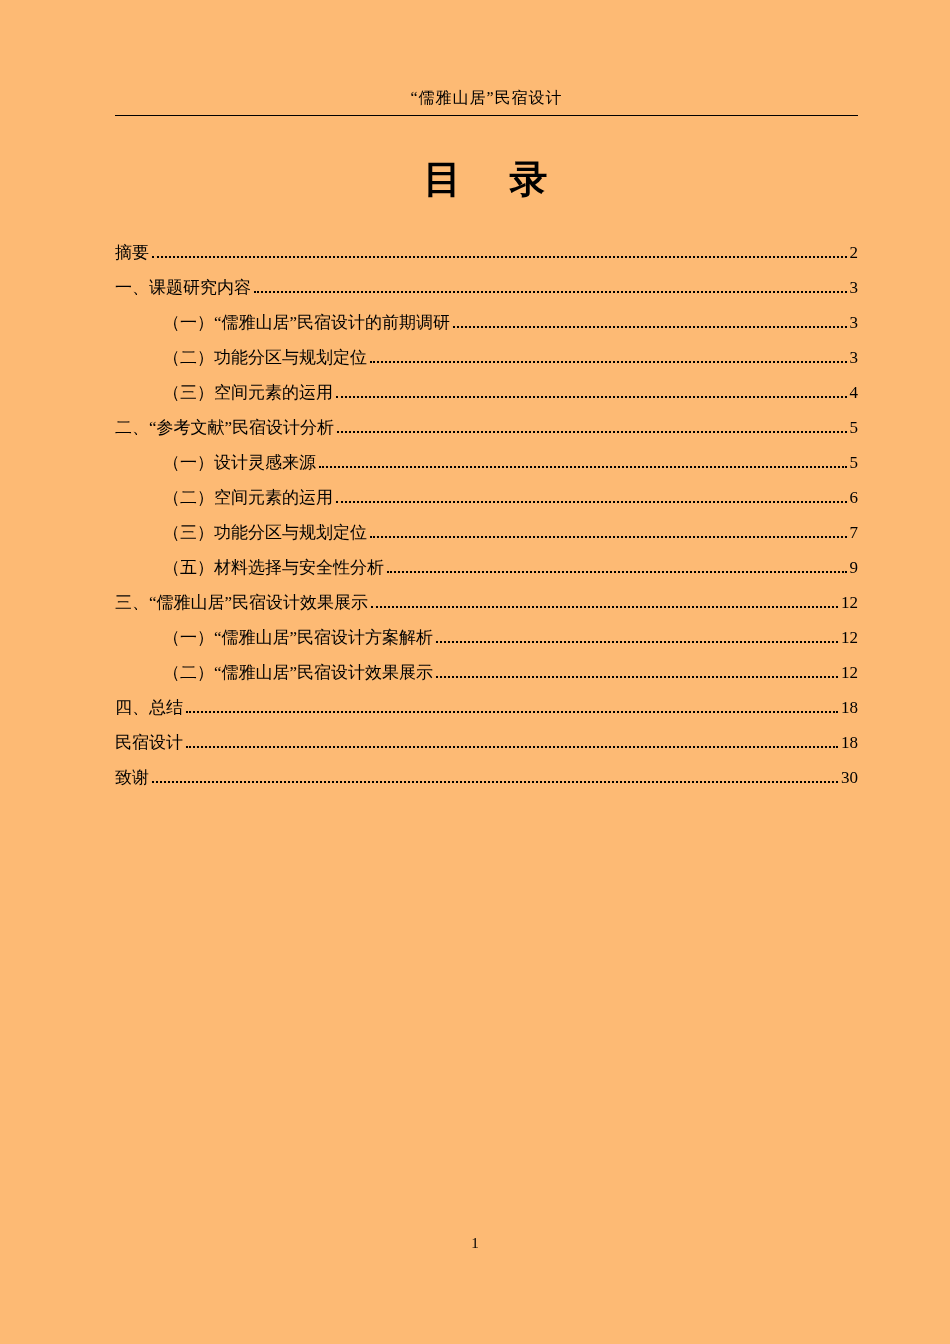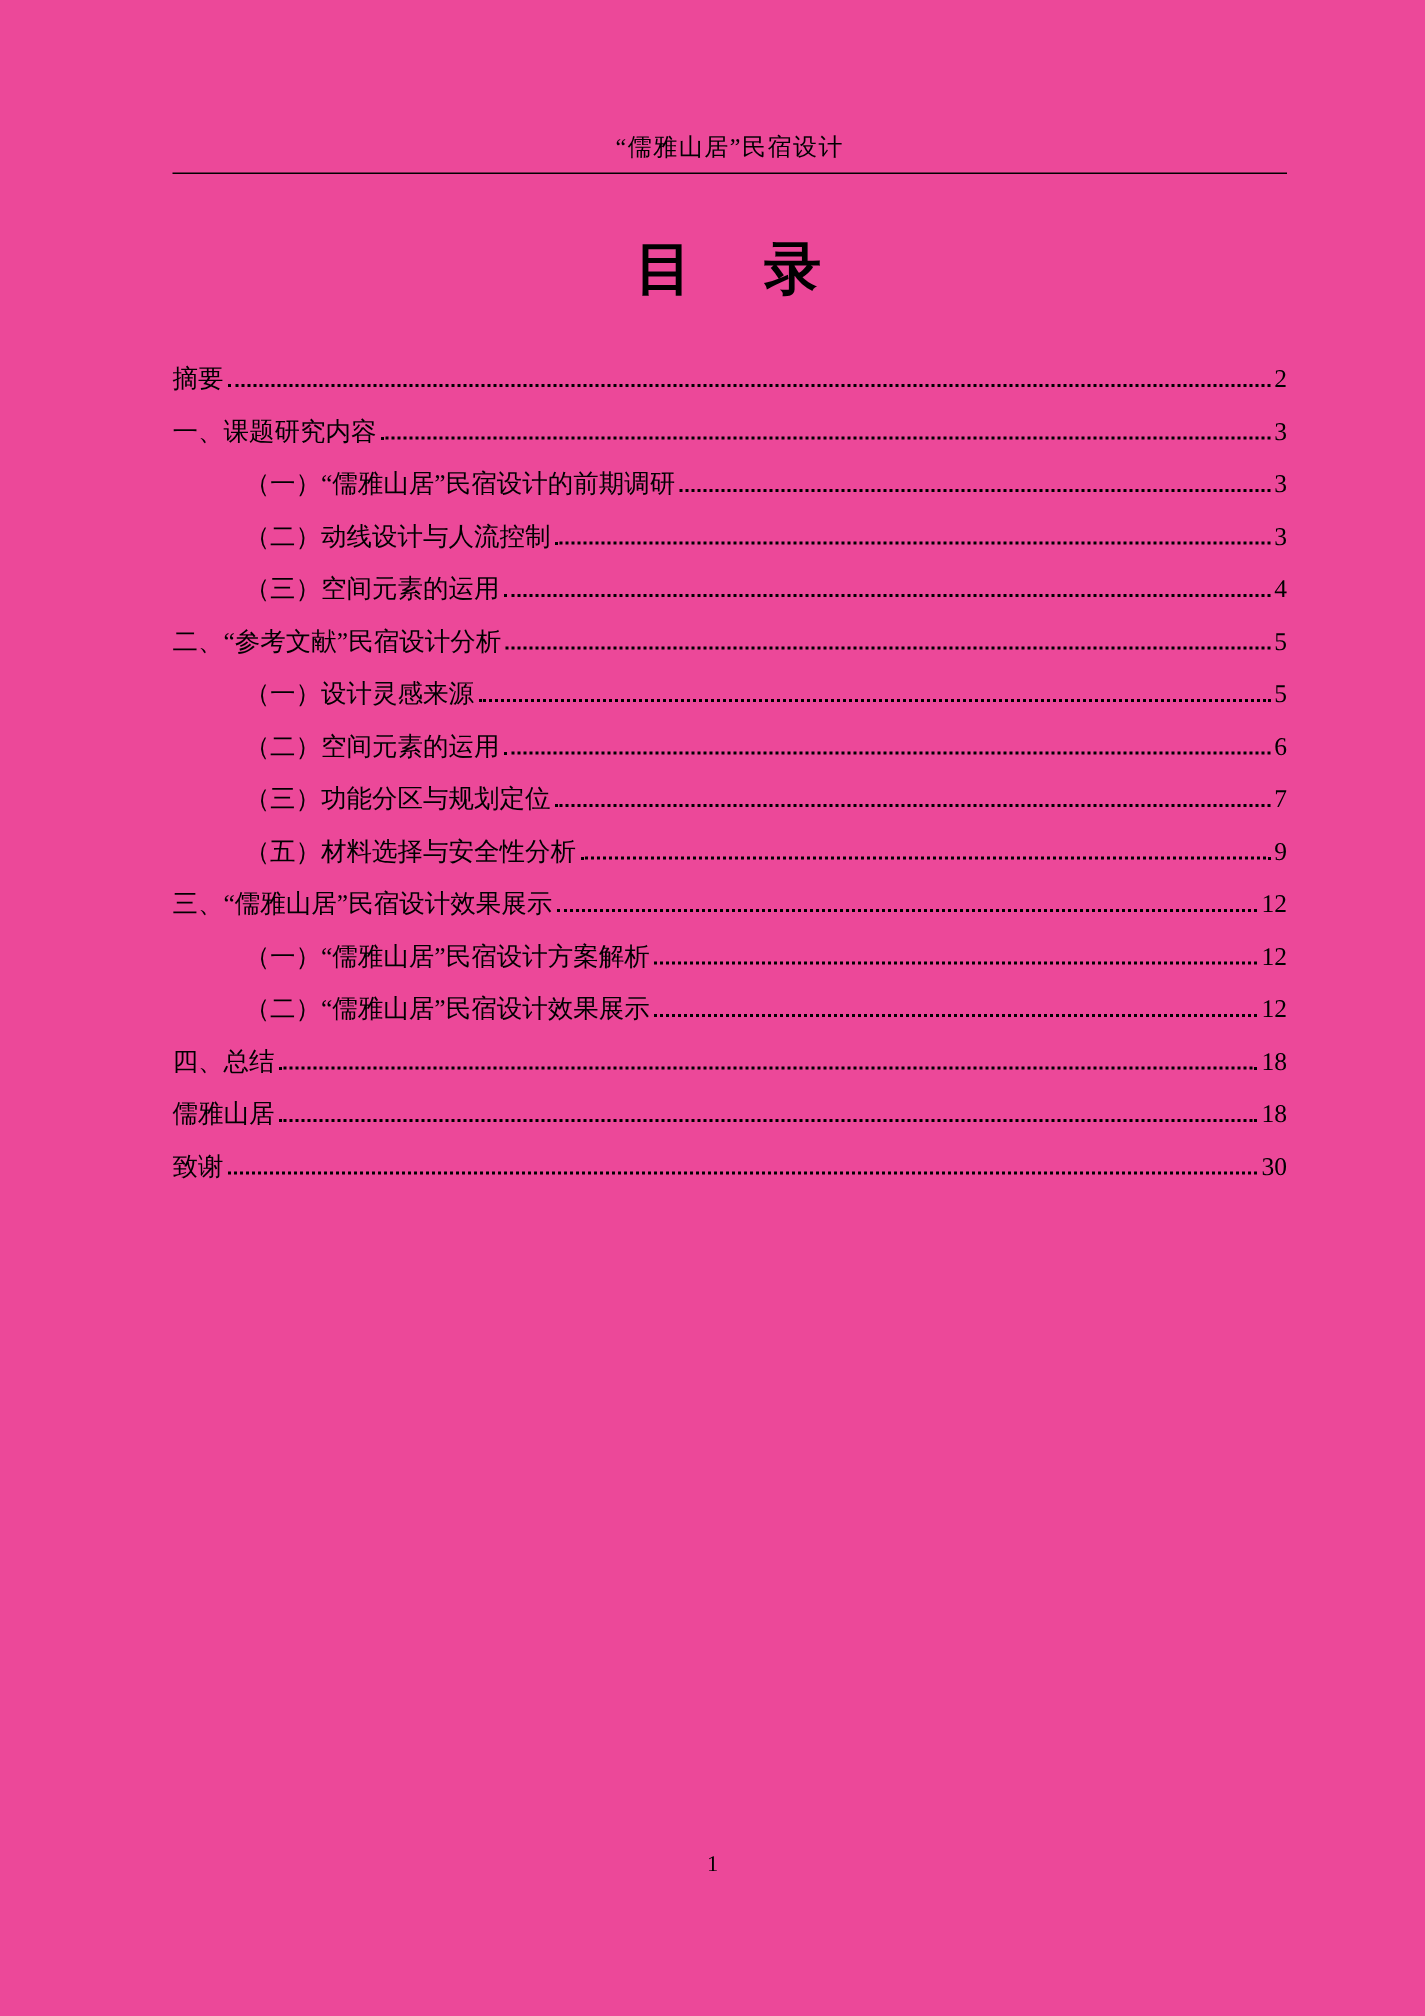--- a/index.html
+++ b/index.html
@@ -5,21 +5,21 @@
   html, body {
     margin: 0;
     padding: 0;
     background: #ffffff;
   }
   .page {
     position: relative;
     width: 950px;
     height: 1344px;
     margin: 0 auto;
-    background: #ec4899;
+    background: #fdba74;
     font-family: "Liberation Serif", "DejaVu Serif", serif;
     color: #000000;
     box-sizing: border-box;
     padding: 88px 92px 17px 115px;
     overflow: hidden;
   }
   .doc-header {
     text-align: center;
     font-size: 16px;
     letter-spacing: 1px;
@@ -92,21 +92,21 @@
       <span class="toc-page">3</span>
     </div>
 
     <div class="toc-row level-1">
       <span class="toc-label">（一）“儒雅山居”民宿设计的前期调研</span>
       <span class="toc-leader"></span>
       <span class="toc-page">3</span>
     </div>
 
     <div class="toc-row level-1">
-      <span class="toc-label">（二）动线设计与人流控制</span>
+      <span class="toc-label">（二）功能分区与规划定位</span>
       <span class="toc-leader"></span>
       <span class="toc-page">3</span>
     </div>
 
     <div class="toc-row level-1">
       <span class="toc-label">（三）空间元素的运用</span>
       <span class="toc-leader"></span>
       <span class="toc-page">4</span>
     </div>
 
@@ -159,21 +159,21 @@
       <span class="toc-page">12</span>
     </div>
 
     <div class="toc-row level-0">
       <span class="toc-label">四、总结</span>
       <span class="toc-leader"></span>
       <span class="toc-page">18</span>
     </div>
 
     <div class="toc-row level-0">
-      <span class="toc-label">儒雅山居</span>
+      <span class="toc-label">民宿设计</span>
       <span class="toc-leader"></span>
       <span class="toc-page">18</span>
     </div>
 
     <div class="toc-row level-0">
       <span class="toc-label">致谢</span>
       <span class="toc-leader"></span>
       <span class="toc-page">30</span>
     </div>
 

